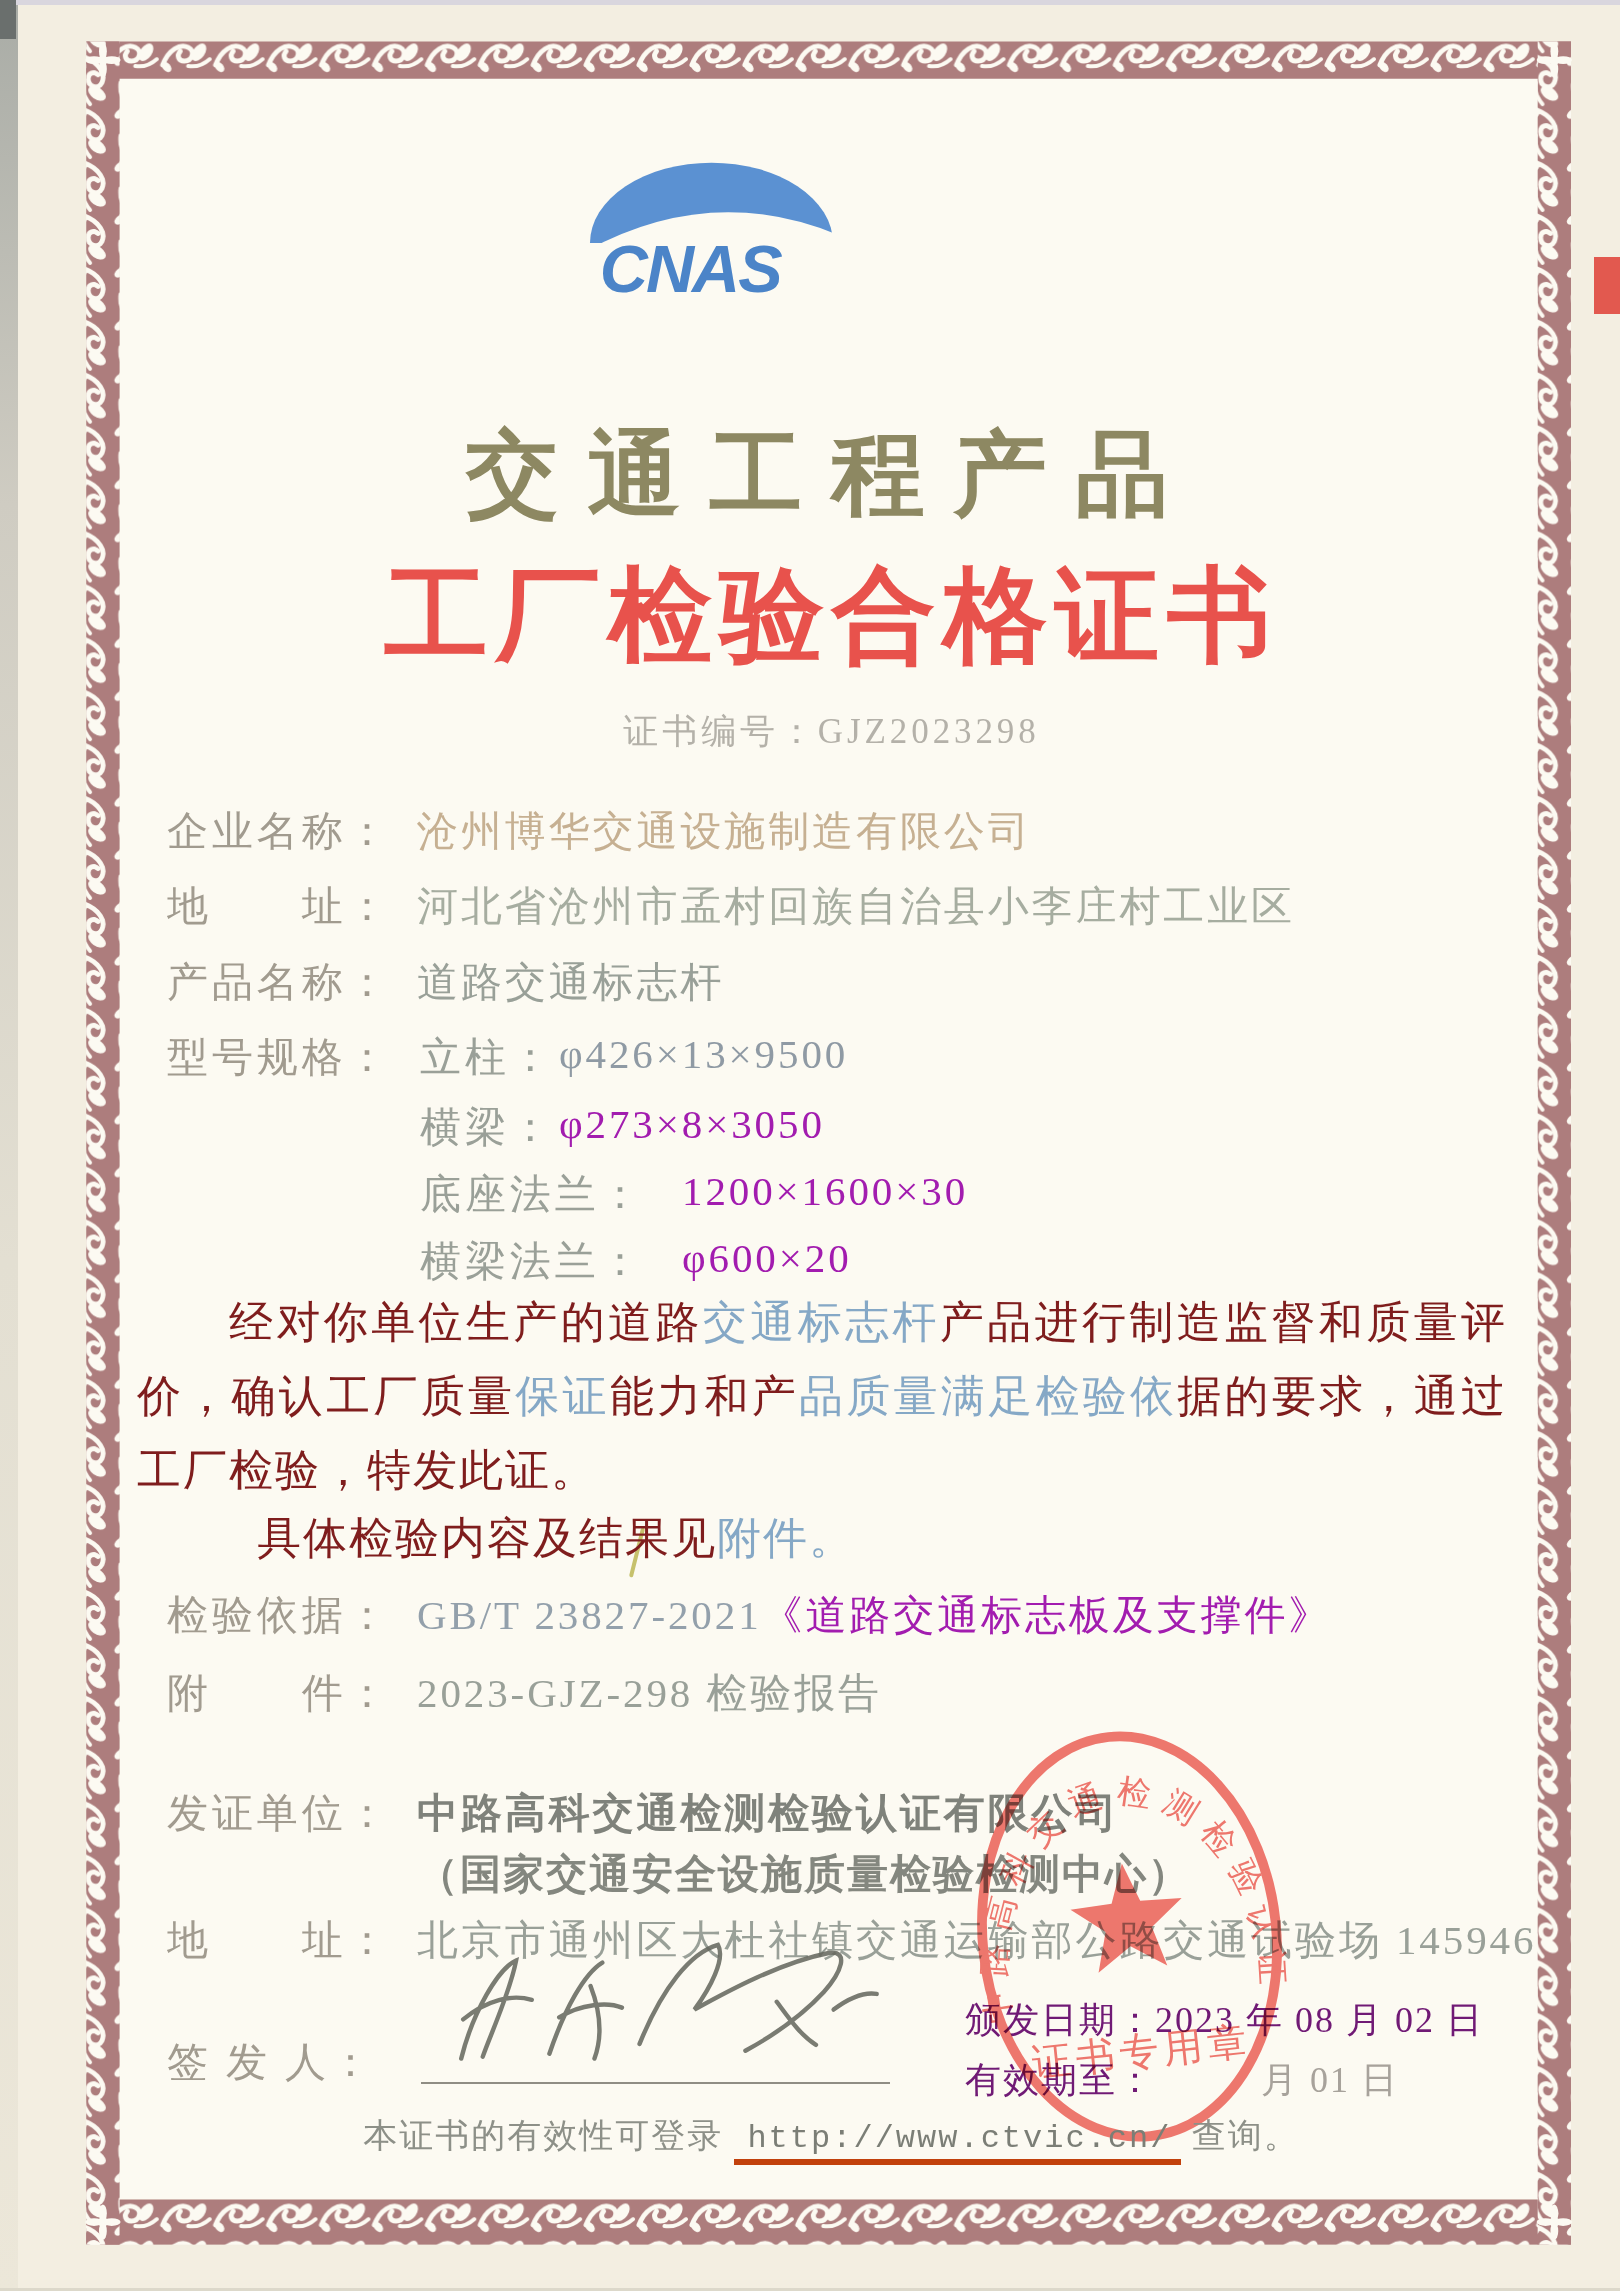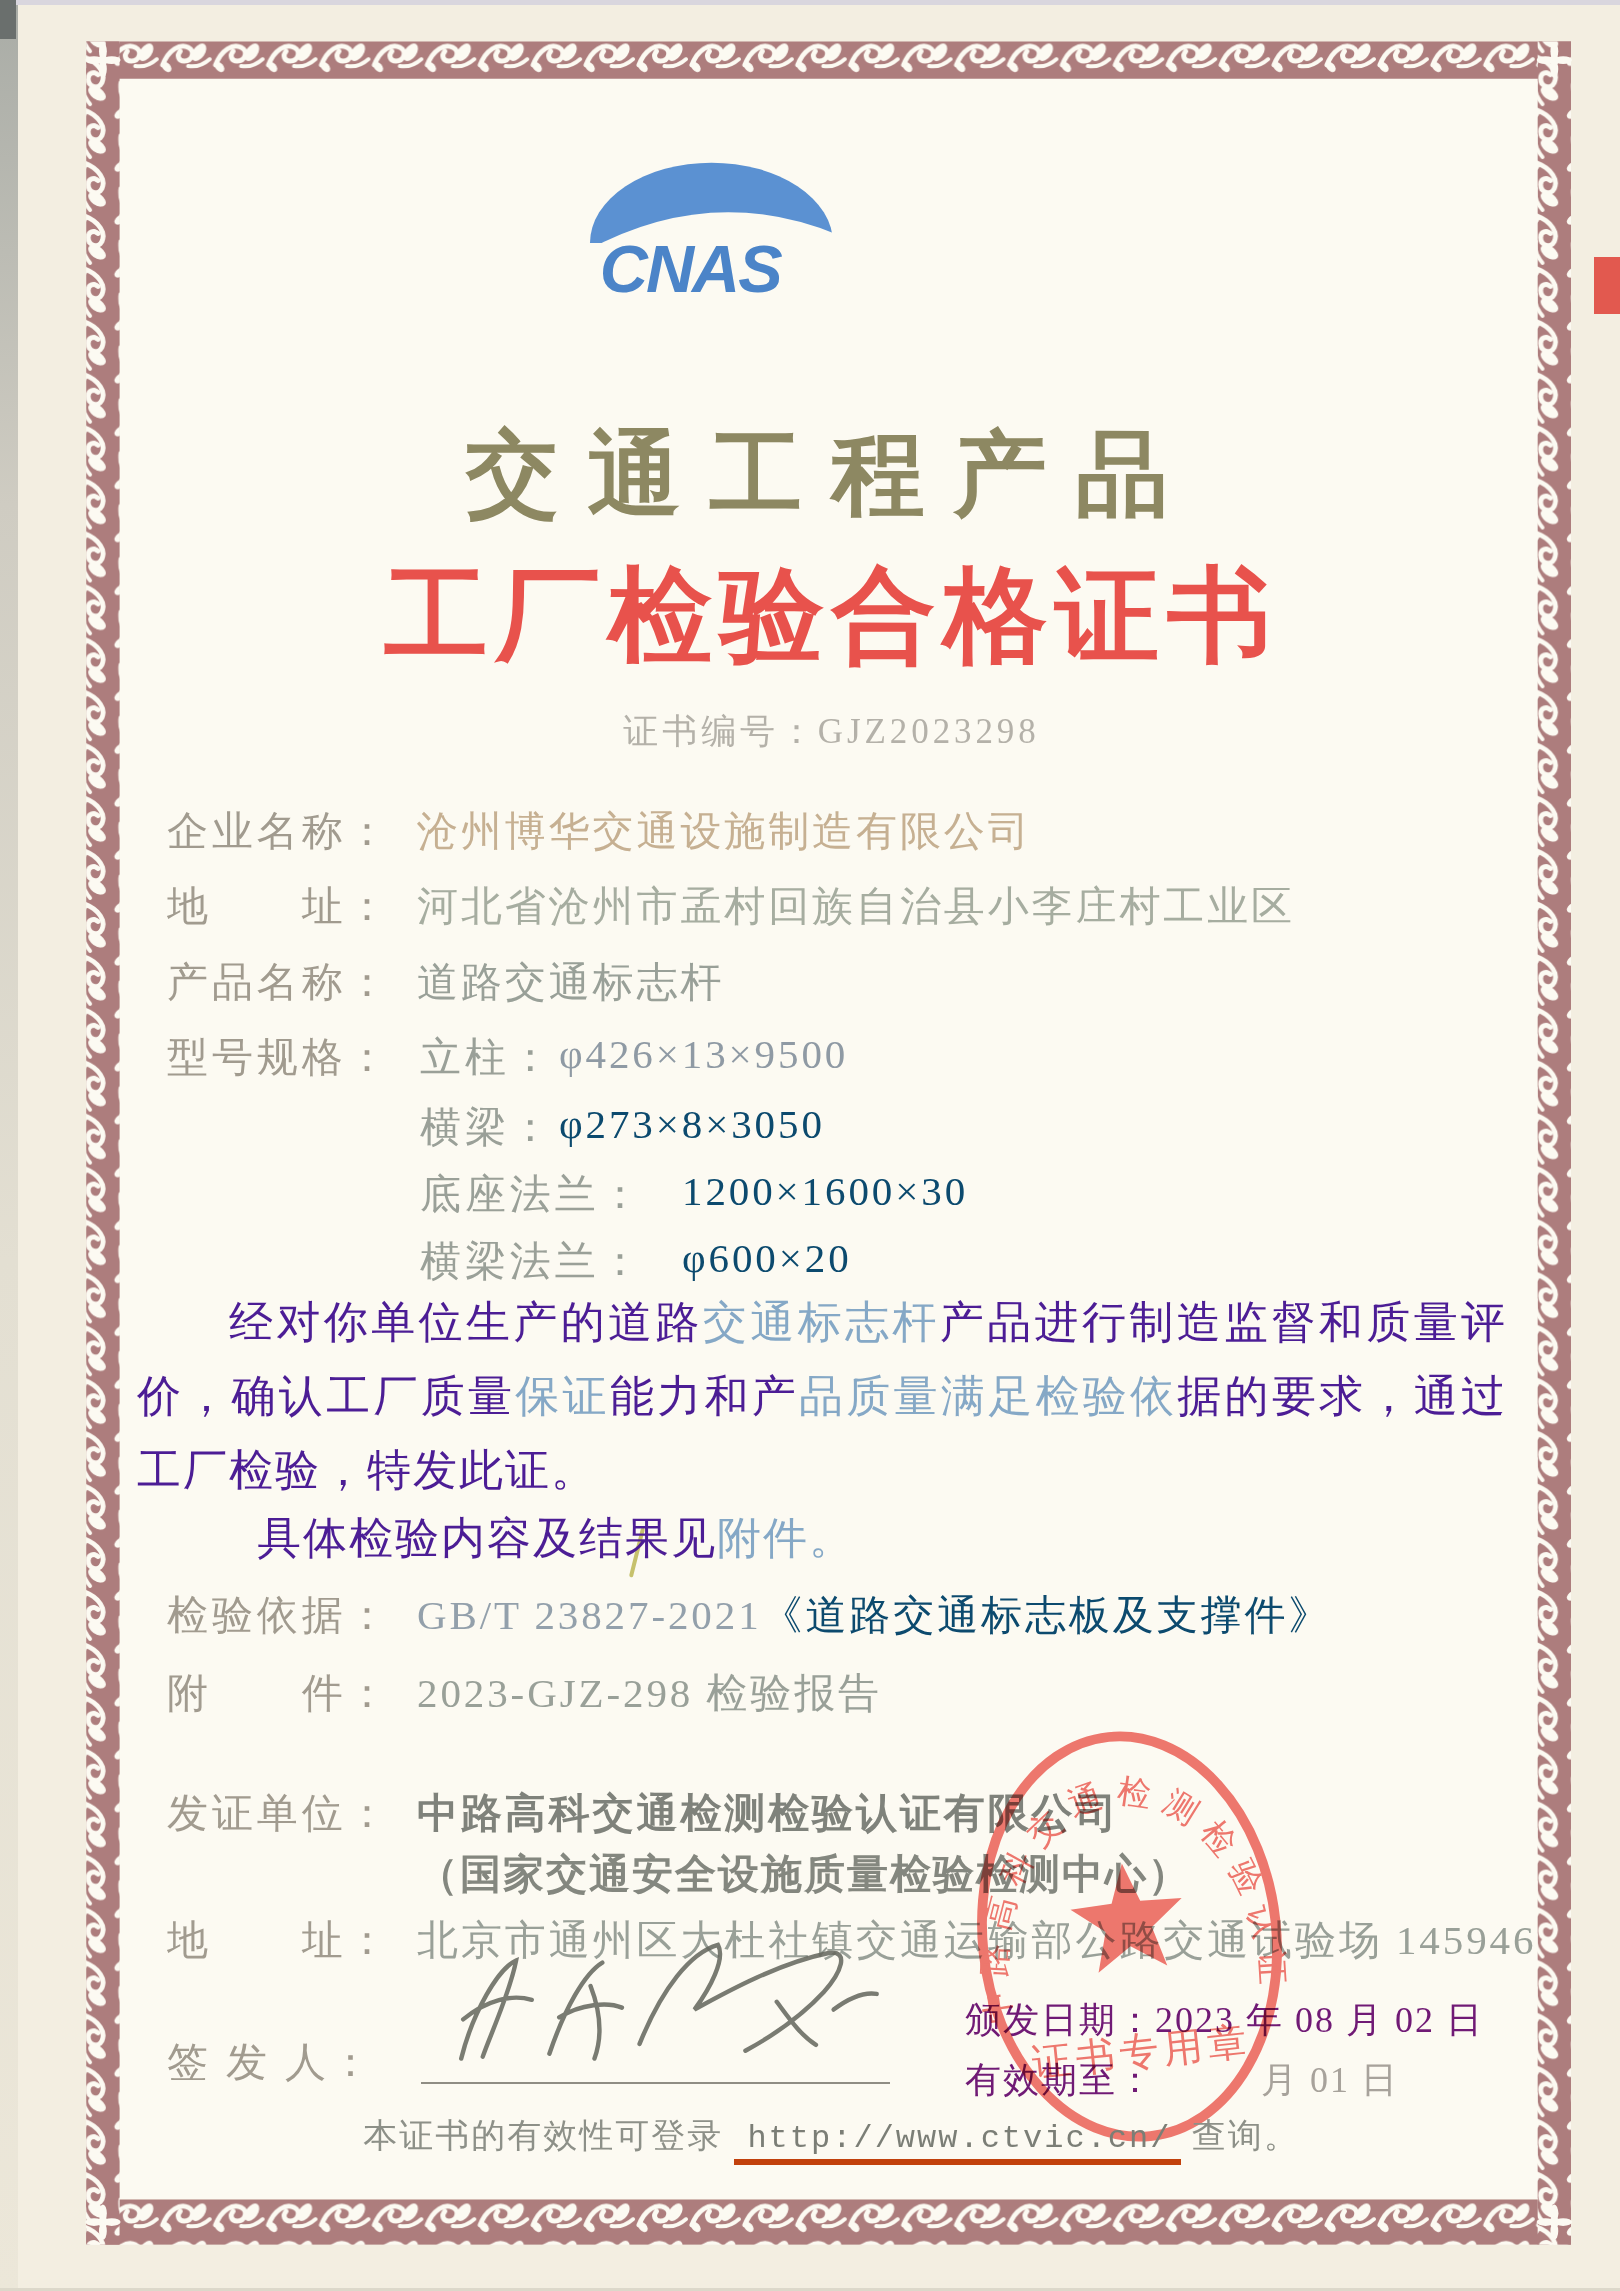--- a/index.html
+++ b/index.html
@@ -29,30 +29,30 @@
       font-family:"Liberation Sans",sans-serif;font-size:104px;font-weight:bold;color:#e8524c;
       letter-spacing:7.8px;white-space:nowrap;}
   .cert-no{position:absolute;left:125px;top:708px;width:1413px;text-align:center;
       font-size:35px;color:#b4b1a9;letter-spacing:3.9px;}
   
   .row{position:absolute;left:167px;font-size:41px;letter-spacing:3.9px;color:#a19b8f;white-space:nowrap;height:53px;}
   .row .val{position:absolute;left:250px;top:0;letter-spacing:2.9px;}
   .v-tan{color:#c6b092;}
   .v-green{color:#a6ada0;}
   .v-gray{color:#99a098;text-align:center;}
-  .v-blue{color:#0c4a6e;}
+  .v-blue{color:#a21caf;}
   .v-slate{color:#8f9aa4;}
   .spec-name{position:absolute;left:253px;top:0;color:#9aa098;}
   .spec-val1{position:absolute;left:392px;top:0;letter-spacing:2.9px;}
   .spec-val2{position:absolute;left:515px;top:0;letter-spacing:2.9px;}
   
   .para{position:absolute;left:137px;top:1286px;width:1370px;font-size:44px;line-height:74px;
       letter-spacing:2px;text-indent:92px;text-align:justify;color:#9da29a;}
   .note{position:absolute;left:257px;top:1509px;font-size:44px;letter-spacing:2px;color:#9da29a;white-space:nowrap;}
-  .s-g{color:#4c1d95;}
+  .s-g{color:#7f1d1d;}
   .s-b{color:#85a8c6;}
   
   .basis-code{color:#93a0ab;}
   .issuer-name{color:#7f827b;font-weight:bold;letter-spacing:2px;}
   .issuer2{position:absolute;left:417px;top:1847px;font-size:41px;font-weight:bold;color:#84877f;
       letter-spacing:2px;white-space:nowrap;text-align:right;}
   
   .sign-underline{position:absolute;left:421px;top:2082px;width:469px;height:2px;background:#8f8d84;}
   .sig-svg{position:absolute;left:412px;top:1941px;}
   .date-line{position:absolute;left:965px;font-size:36px;letter-spacing:2px;color:#701a75;white-space:nowrap;}

